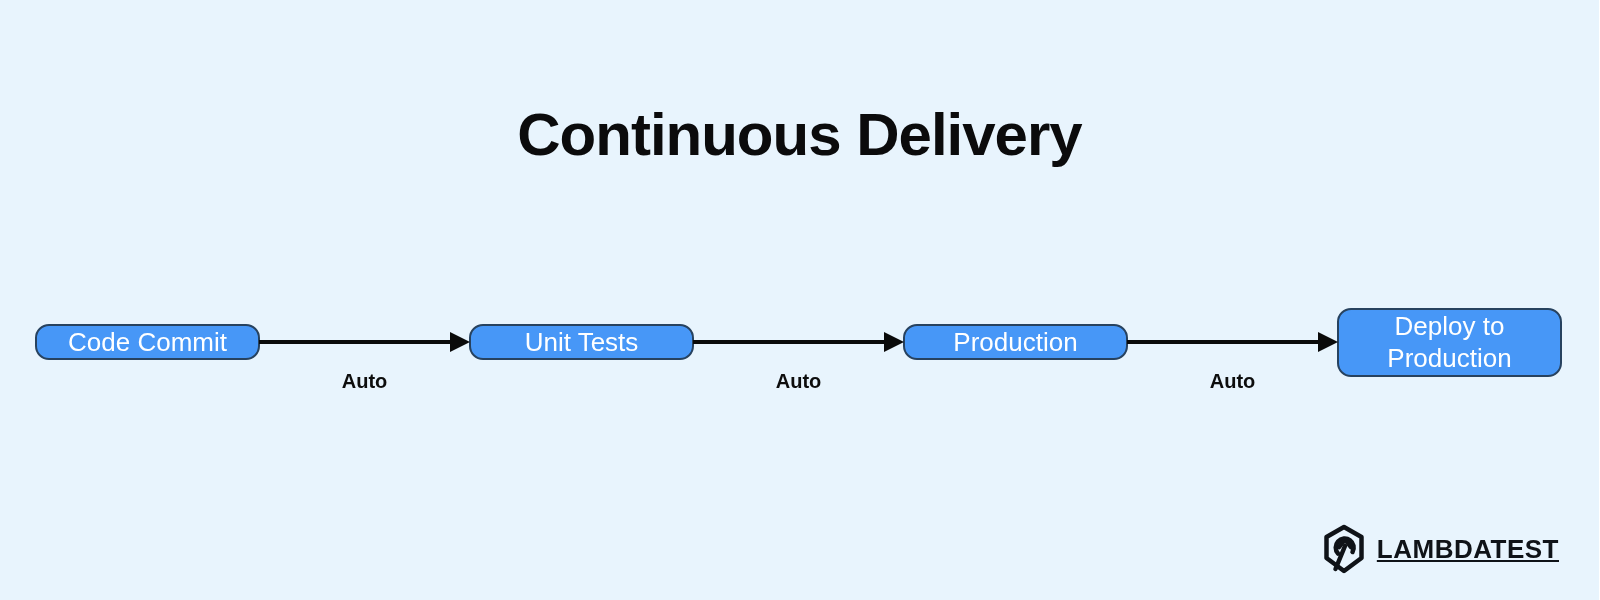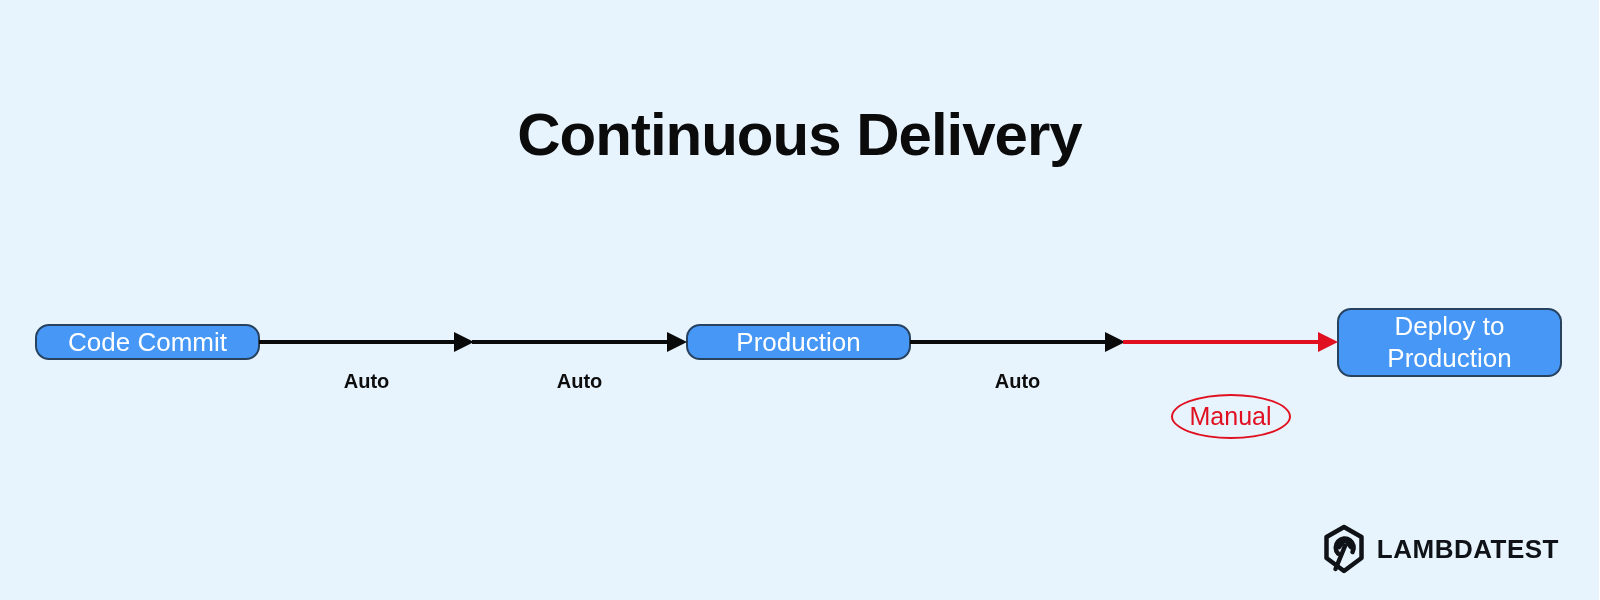--- a/index.html
+++ b/index.html
@@ -106,20 +106,21 @@
     display: flex;
     align-items: center;
     gap: 8px;
   }
   .brand svg { display: block; }
   .brand-text {
     font-size: 26px;
     font-weight: 700;
     letter-spacing: 0.5px;
     color: #0f1318;
+    text-decoration: underline;
   }
 </style>
 </head>
 <body>
 
 <div class="page">
 
   <h1 class="title">Continuous Delivery</h1>
 
   <div class="flow">
@@ -127,45 +128,41 @@
     <div class="node">
       <span>Code Commit</span>
     </div>
 
     <div class="connector">
       <div class="arrow-line"></div>
       <div class="arrow-head"></div>
       <div class="connector-label">Auto</div>
     </div>
 
+    <div class="node">
+      <span>Unit Tests</span>
+    </div>
 
     <div class="connector">
       <div class="arrow-line"></div>
       <div class="arrow-head"></div>
       <div class="connector-label">Auto</div>
     </div>
 
     <div class="node">
       <span>Production</span>
     </div>
 
     <div class="connector">
       <div class="arrow-line"></div>
       <div class="arrow-head"></div>
       <div class="connector-label">Auto</div>
     </div>
 
 
-    <div class="connector manual">
-      <div class="arrow-line"></div>
-      <div class="arrow-head"></div>
-      <div class="manual-ellipse">
-        <span>Manual</span>
-      </div>
-    </div>
 
     <div class="node">
       <span>Deploy to Production</span>
     </div>
 
   </div>
 
   <div class="brand">
     <svg width="50" height="54" viewBox="0 0 100 104">
       <path d="M50 8 L85 28 V70 L50 96 L15 70 V28 Z" fill="none" stroke="#0f1318" stroke-width="9" stroke-linejoin="round"></path>

